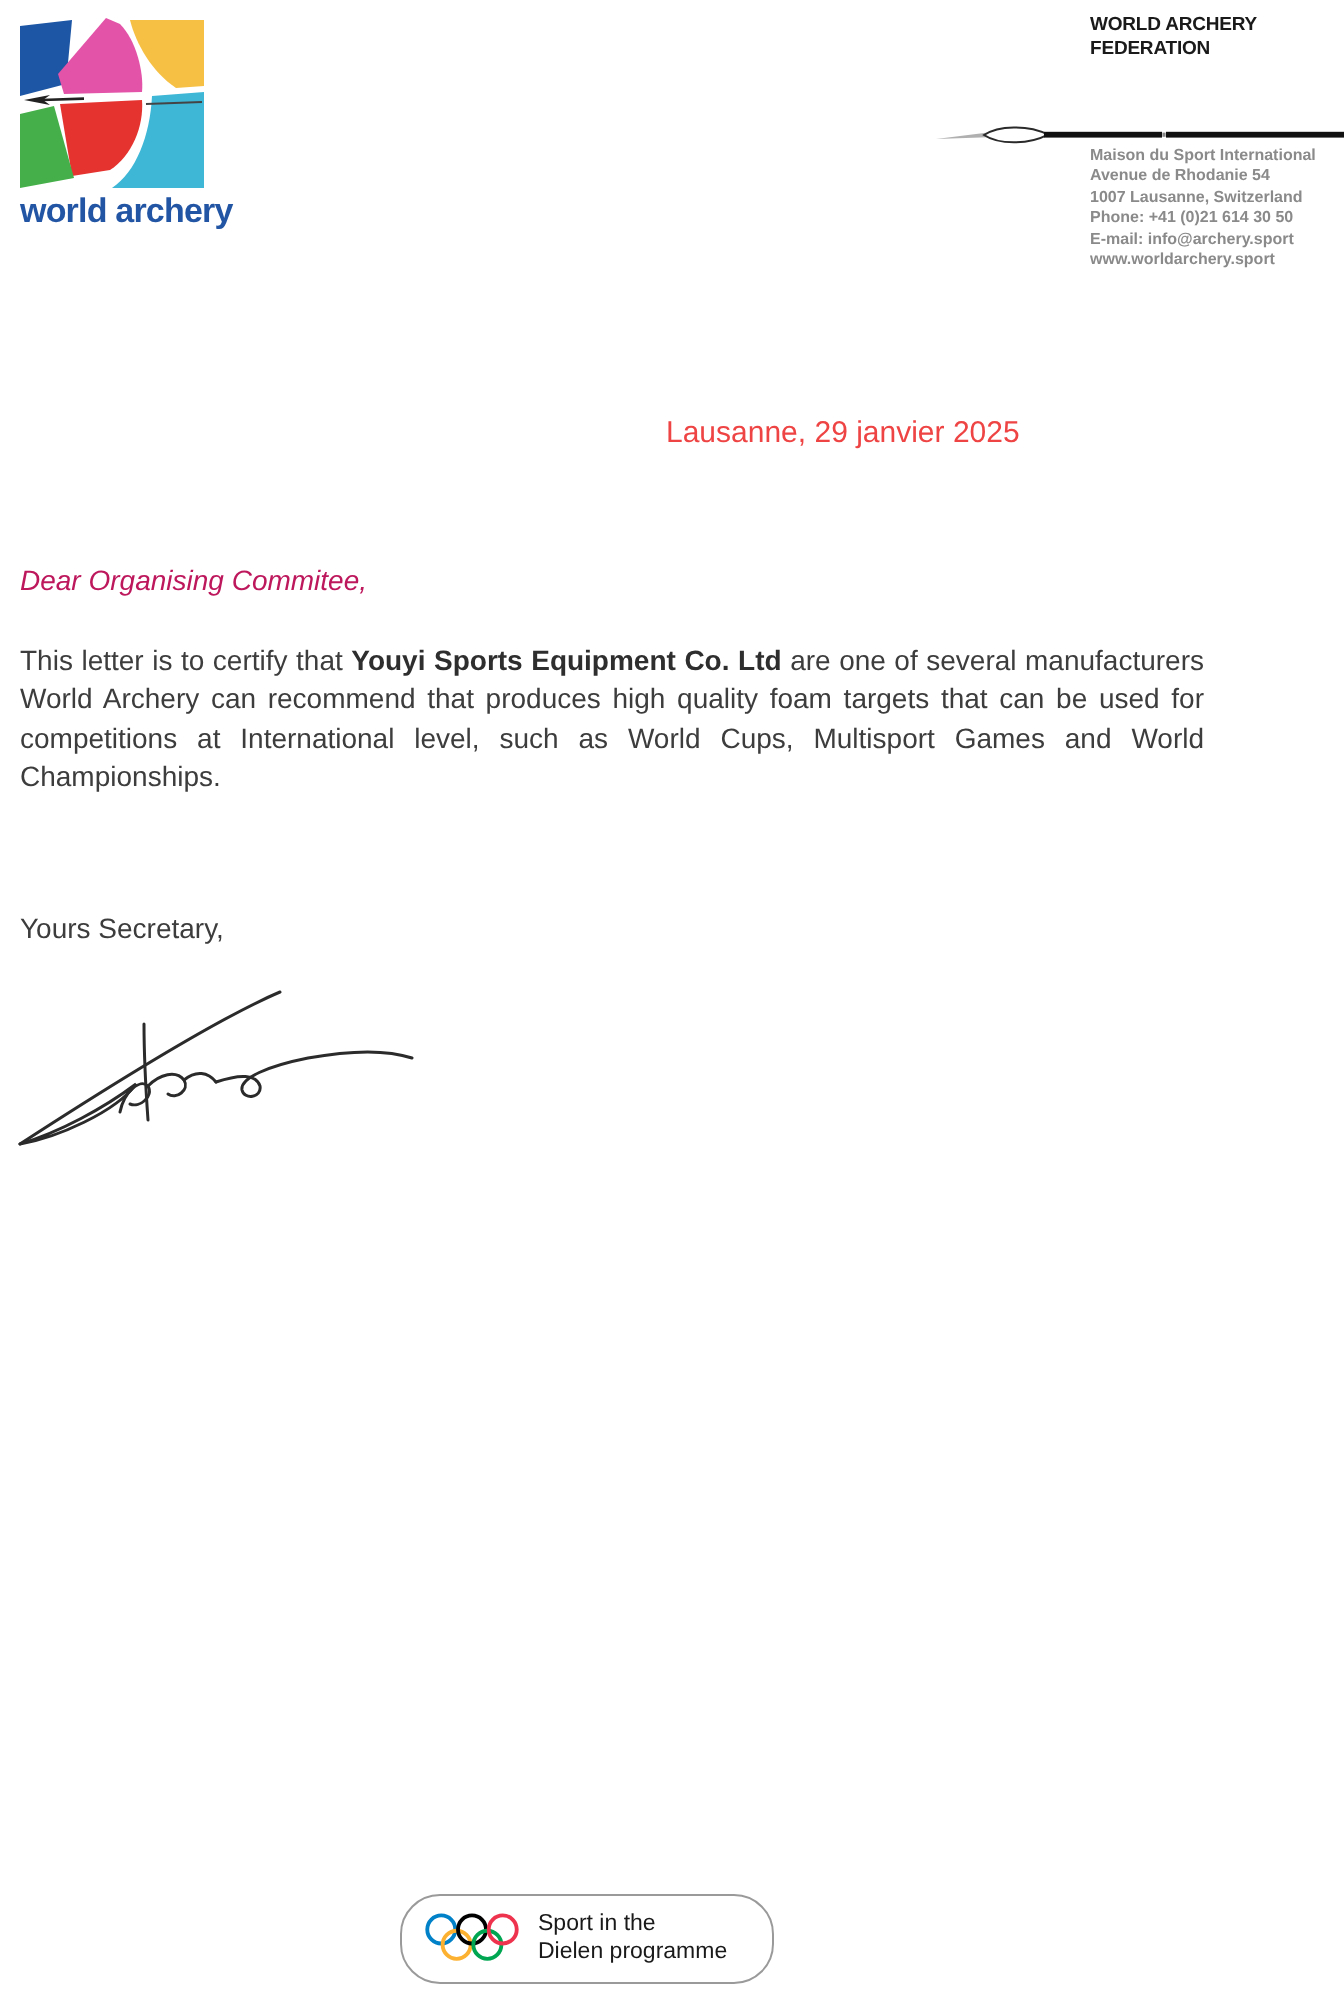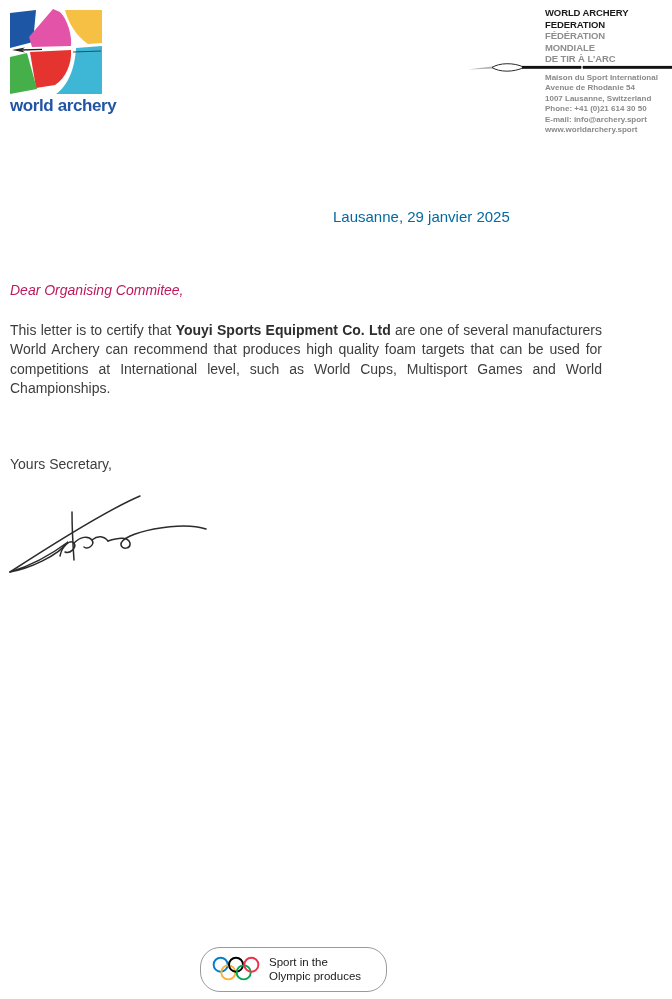--- a/index.html
+++ b/index.html
@@ -26,21 +26,21 @@
     white-space: nowrap;
   }
   .org-block { position: absolute; left: 545px; top: 7px; width: 125px; }
   .org-en { font-size: 9.5px; font-weight: bold; line-height: 11.5px; letter-spacing: -0.1px; color: #1a1a1a; }
   .org-fr { font-size: 9.5px; font-weight: bold; line-height: 11.5px; letter-spacing: -0.1px; color: #8e8e8e; }
   .org-line { display: block; white-space: nowrap; }
   .arrow-graphic { position: absolute; left: 466px; top: 59px; width: 206px; height: 16px; }
   .address-block { position: absolute; left: 545px; top: 73px; width: 127px; }
   .address-line { display: block; font-size: 8px; line-height: 10.4px; color: #8a8a8a; white-space: nowrap; font-weight: bold; }
   
-  .date-line { position: absolute; left: 333px; top: 208px; font-size: 15px; color: #0369a1; white-space: nowrap; }
+  .date-line { position: absolute; left: 333px; top: 208px; font-size: 15px; color: #ef4444; white-space: nowrap; }
   .salutation { position: absolute; left: 10px; top: 282px; font-size: 14px; color: #be185d; font-style: italic; }
   .para-main {
     position: absolute; left: 10px; top: 321px; width: 592px;
     font-size: 14px; line-height: 19.3px; color: #3d3d3d;
     text-align: justify;
   }
   .para-main b { color: #2e2e2e; }
   .para-2 { position: absolute; left: 10px; top: 418px; font-size: 14px; color: #3d3d3d; }
   .closing { position: absolute; left: 10px; top: 456px; font-size: 14px; color: #3d3d3d; }
   .signature { position: absolute; left: 2px; top: 484px; width: 212px; height: 95px; }
@@ -74,25 +74,20 @@
       <path d="M11,42 L32,41.3" stroke="#222222" stroke-width="1.3" fill="none"></path>
       <path d="M63,44 L91,43" stroke="#444444" stroke-width="1" fill="none"></path>
     </svg>
     <span class="logo-wordmark">world archery</span>
   </div>
 
   <div class="org-block">
     <div class="org-en">
       <span class="org-line">WORLD ARCHERY</span>
       <span class="org-line">FEDERATION</span>
-    </div>
-    <div class="org-fr">
-      <span class="org-line">FÉDÉRATION</span>
-      <span class="org-line">MONDIALE</span>
-      <span class="org-line">DE TIR À L'ARC</span>
     </div>
   </div>
 
   <svg class="arrow-graphic" viewBox="0 0 206 16" xmlns="http://www.w3.org/2000/svg">
     <polygon points="2,10.5 28,7.2 28,9.6" fill="#b0b0b0"></polygon>
     <path d="M26,8.5 C33,3.8 48,3.2 58,8.3 C48,13.6 33,13.2 26,8.5 Z" fill="#ffffff" stroke="#2a2a2a" stroke-width="1"></path>
     <rect x="56" y="6.9" width="59" height="2.9" fill="#111111"></rect>
     <rect x="117" y="6.9" width="89" height="2.9" fill="#111111"></rect>
     <rect x="115.2" y="7.3" width="1.6" height="2.1" fill="#888888"></rect>
   </svg>
@@ -133,17 +128,17 @@
       <g fill="none" stroke-width="2">
         <circle cx="9" cy="10" r="7.3" stroke="#0081c8"></circle>
         <circle cx="17" cy="18" r="7.3" stroke="#fcb131"></circle>
         <circle cx="25" cy="10" r="7.3" stroke="#000000"></circle>
         <circle cx="33" cy="18" r="7.3" stroke="#00a651"></circle>
         <circle cx="41" cy="10" r="7.3" stroke="#ee334e"></circle>
       </g>
     </svg>
     <div class="badge-text">
       <span class="badge-line">Sport in the</span>
-      <span class="badge-line">Olympic produces</span>
+      <span class="badge-line">Dielen programme</span>
     </div>
   </div>
 
 </div>
 
 </body></html>

